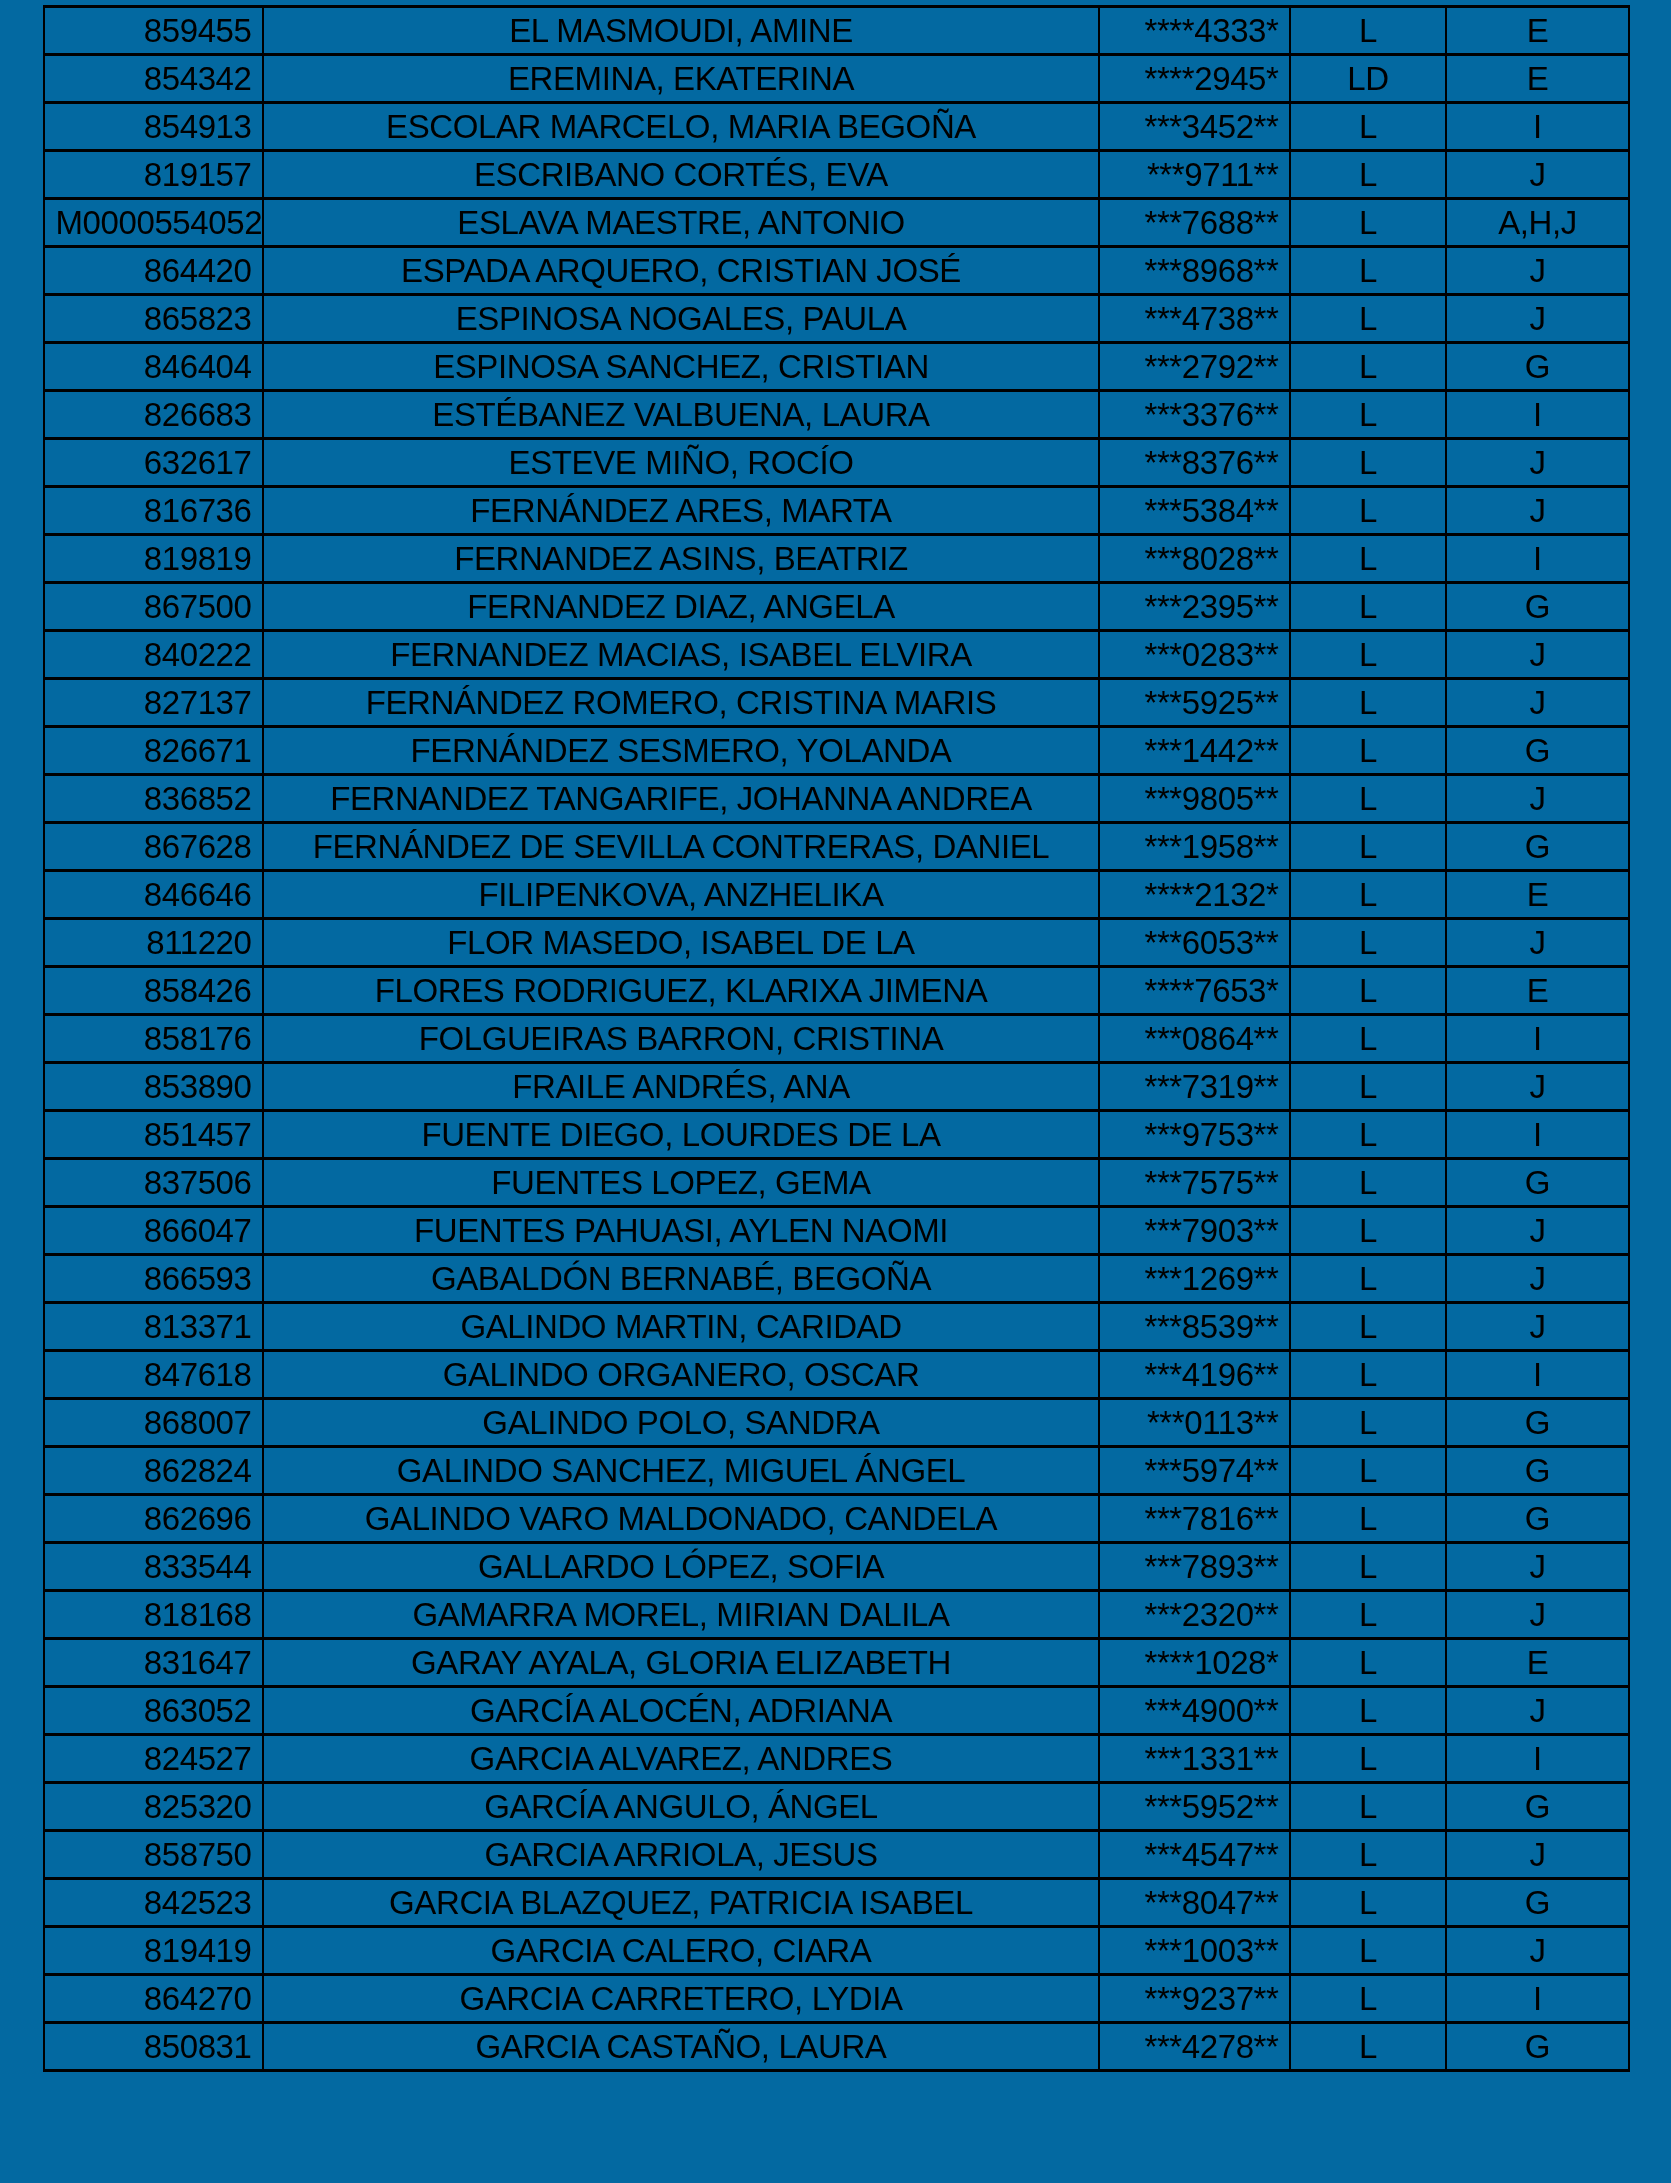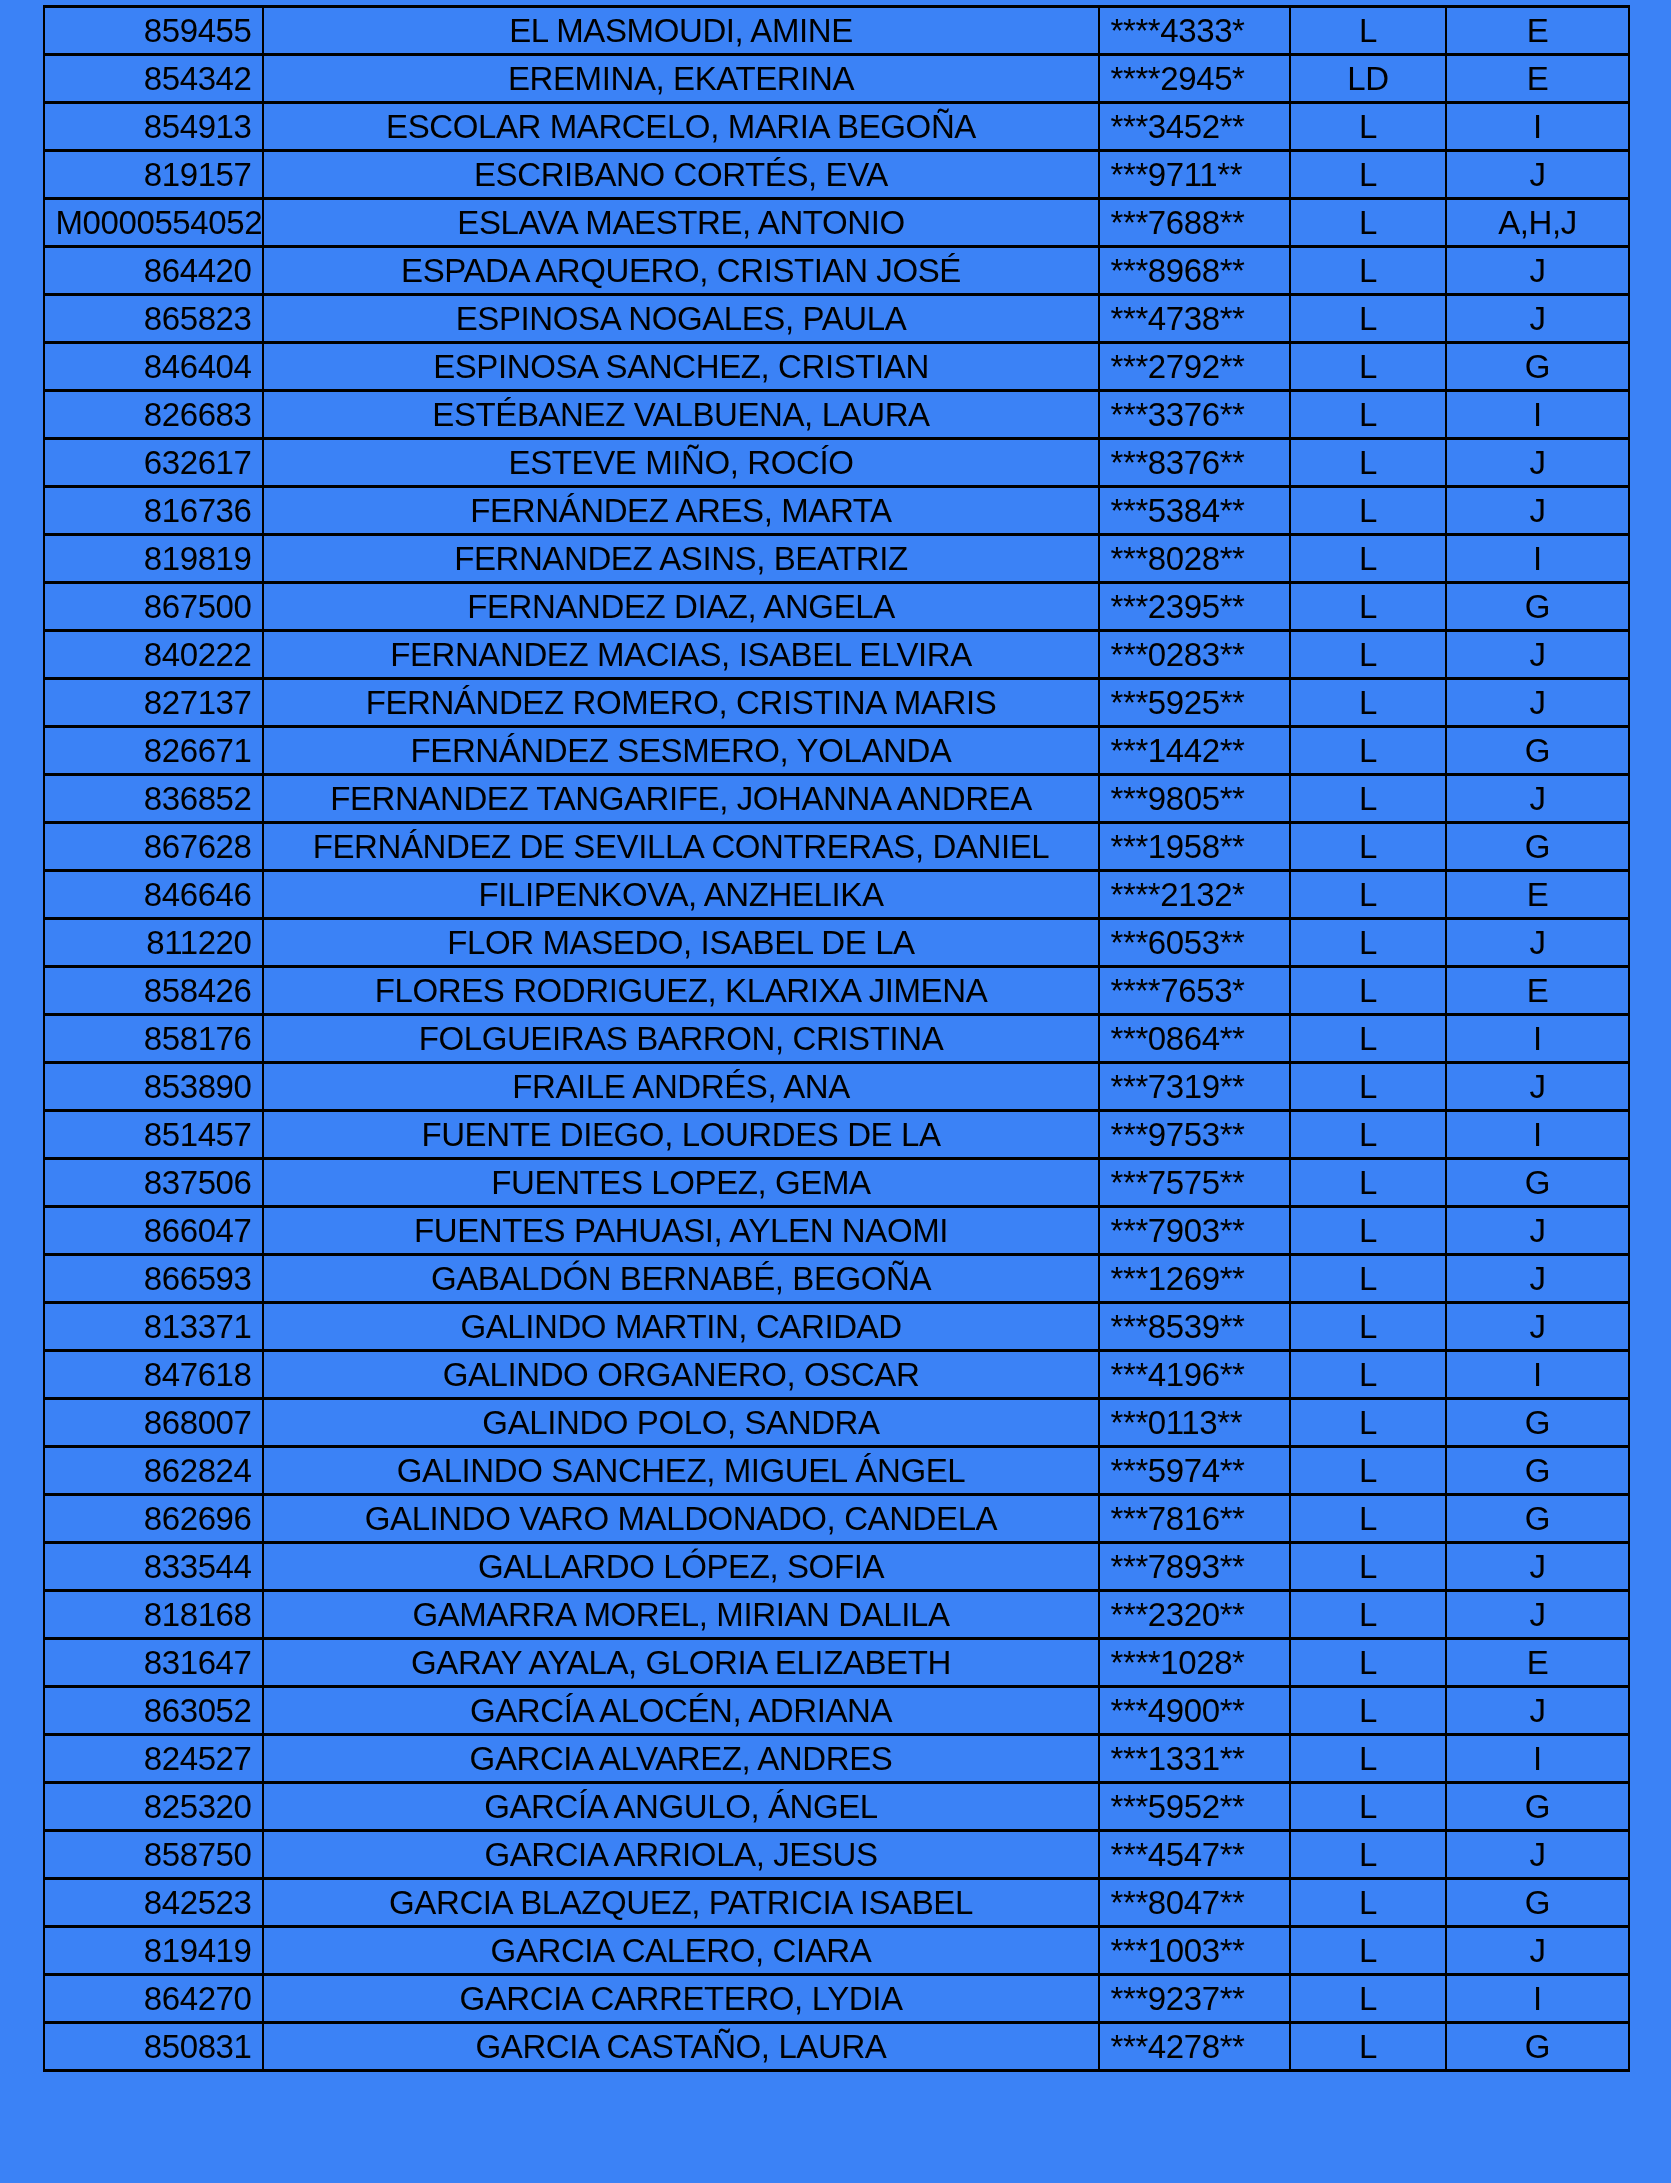--- a/index.html
+++ b/index.html
@@ -4,21 +4,21 @@
 <style>
   html, body {
     margin: 0;
     padding: 0;
     background: #ffffff;
   }
   #page {
     position: relative;
     width: 1672px;
     height: 2183px;
-    background: #3b82f6;
+    background: #0369a1;
     font-family: "Liberation Sans", "DejaVu Sans", sans-serif;
     color: #000000;
     overflow: hidden;
   }
   table.listado {
     position: absolute;
     left: 43px;
     top: 4.5px;
     width: 1585px;
     border-collapse: collapse;
@@ -33,21 +33,21 @@
     padding: 0 10.5px;
     vertical-align: middle;
     font-size: 33px;
     line-height: 1;
     letter-spacing: -0.4px;
     white-space: nowrap;
     overflow: hidden;
   }
   td.c-id    { text-align: right; }
   td.c-name  { text-align: center; }
-  td.c-doc   { text-align: left; }
+  td.c-doc   { text-align: right; }
   td.c-mod   { text-align: center; }
   td.c-codes { text-align: center; }
   col.w-id    { width: 219px; }
   col.w-name  { width: 836px; }
   col.w-doc   { width: 191px; }
   col.w-mod   { width: 156px; }
   col.w-codes { width: 183px; }
 </style>
 </head>
 <body>

